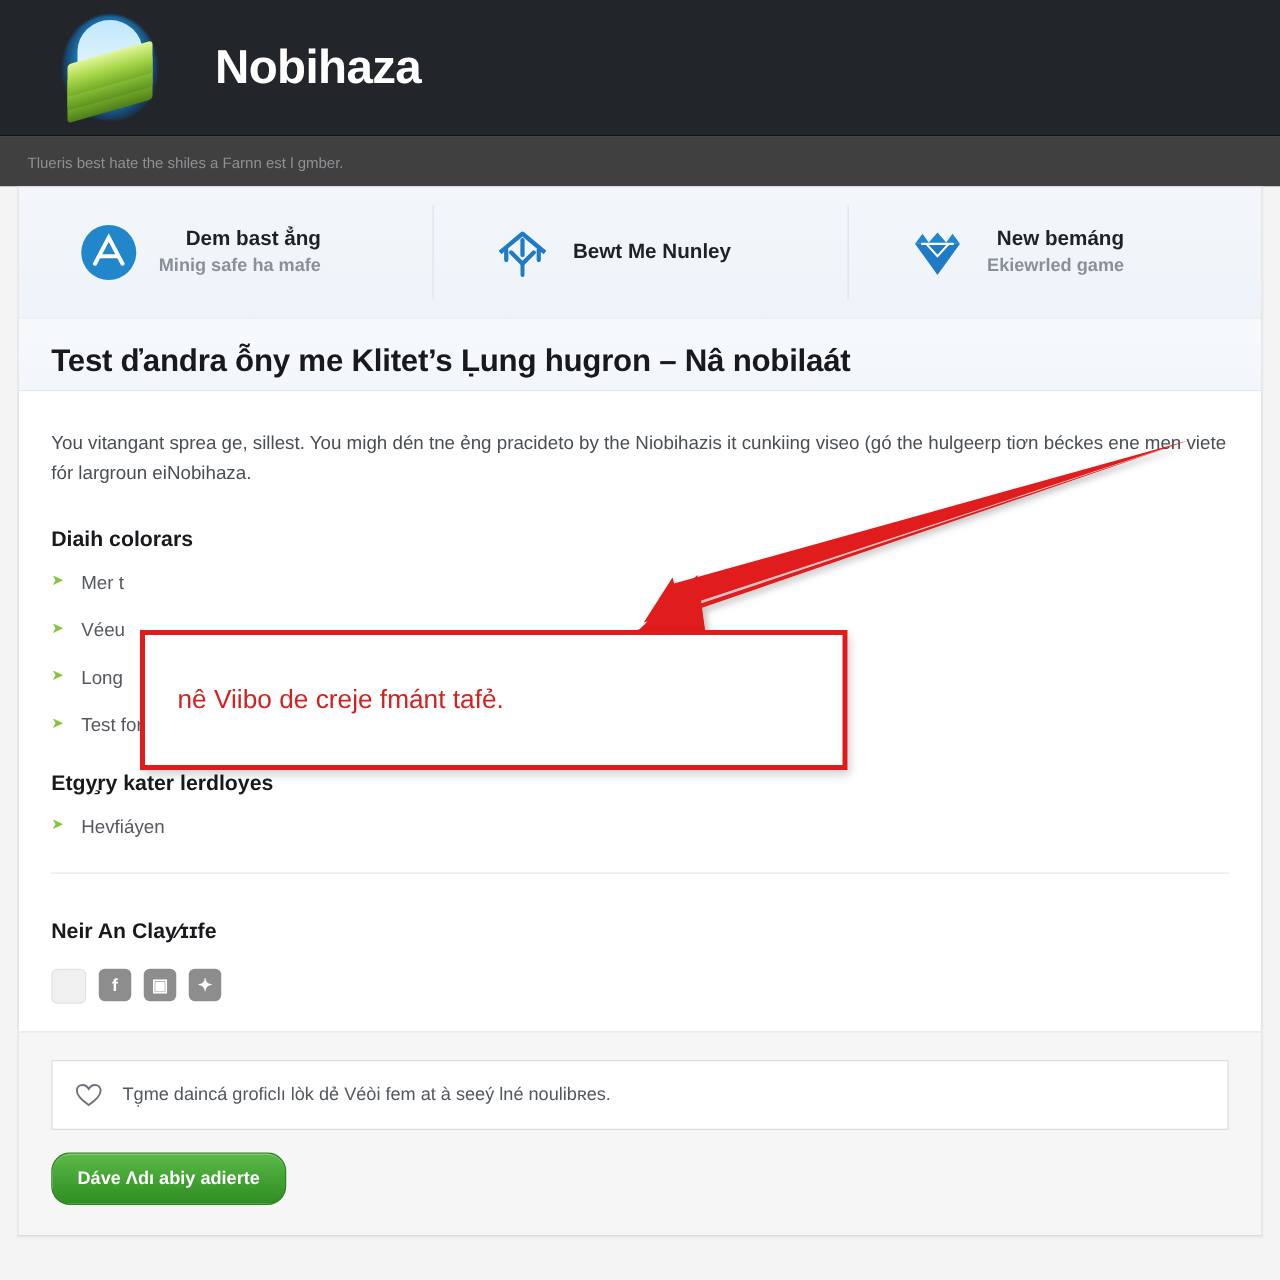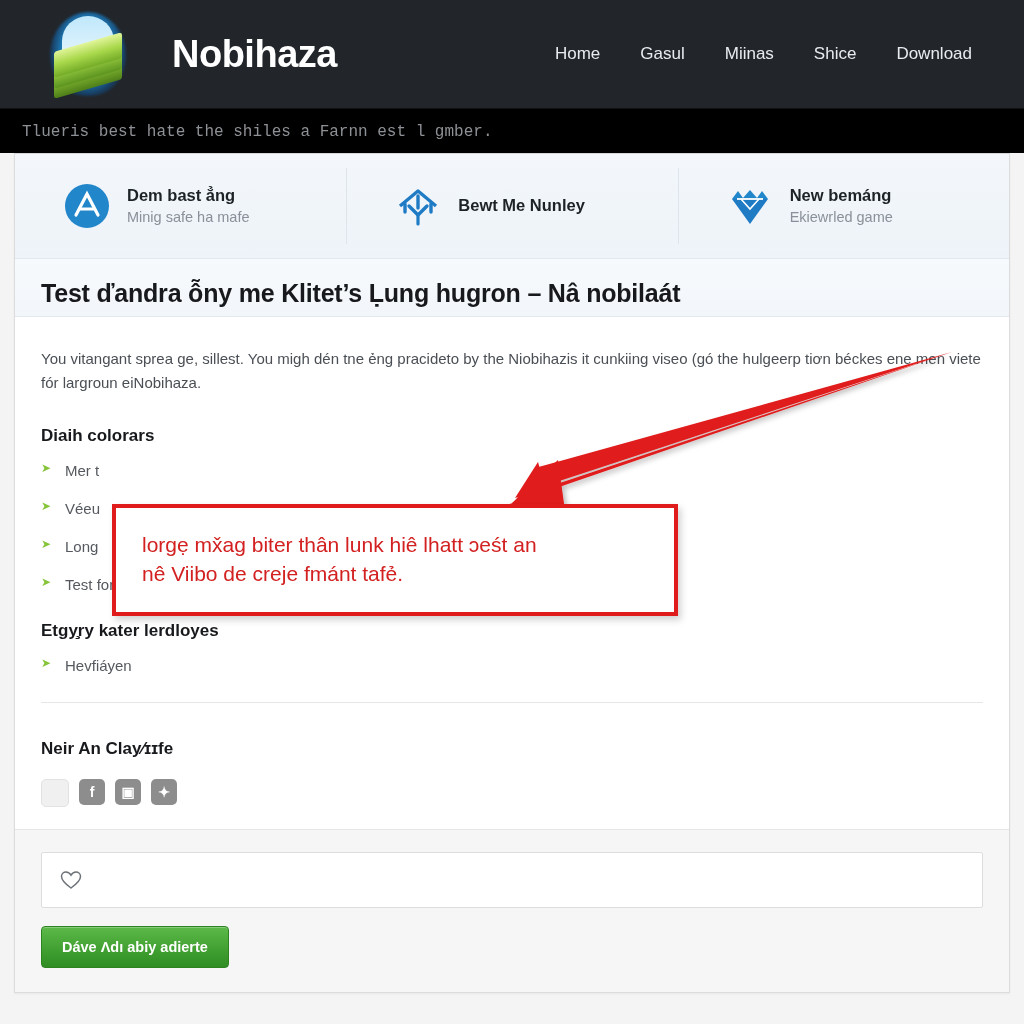--- a/index.html
+++ b/index.html
@@ -85,41 +85,41 @@
   .main-nav a {
     color: #e9ecef;
     font-size: 17px;
     text-decoration: none;
     padding: 6px 4px;
   }
 
   
   .breadcrumb {
     color: #8d9095;
-    font-size: 16px;
+    font-size: 12px;
     padding: 14px 0 12px 22px;
-    background: #000000;
-    font-family: Liberation Mono, monospace;
+    background: #404040;
   }
 
   
   .page-card {
     margin: 0 14px;
     background: #ffffff;
     border: 1px solid #dcdcdc;
     border-top: 1px solid #d6d6d6;
     box-shadow: 0 1px 2px rgba(0,0,0,0.05);
   }
 
   
   .feature-strip {
     display: flex;
     background: linear-gradient(180deg,#f3f7fb 0%, #eef3f9 100%);
     border-bottom: 1px solid #e1e7ee;
     height: 104px;
+    text-align: right;
   }
   .feature {
     flex: 1;
     display: flex;
     align-items: center;
     padding-left: 46px;
     position: relative;
   }
   .feature + .feature::before {
     content: "";
@@ -140,20 +140,21 @@
     font-size: 16.5px;
     font-weight: bold;
     color: #1d2227;
     line-height: 1.25;
   }
   .feature-text .ft-sub {
     font-size: 14.5px;
     color: #8a9099;
     line-height: 1.35;
     margin-top: 2px;
+    font-weight: bold;
   }
 
   
   .title-band {
     background: linear-gradient(180deg,#f7fafd 0%, #f2f6fa 100%);
     border-bottom: 1px solid #e3e8ee;
     padding: 20px 26px 8px 26px;
   }
   .page-title {
     font-size: 25px;
@@ -255,21 +256,21 @@
   .heart-icon {
     flex: 0 0 auto;
     width: 22px; height: 20px;
     color: #6c7278;
   }
   .cta-button {
     margin-top: 18px;
     display: inline-block;
     background: linear-gradient(180deg,#5cb94a 0%, #43a233 52%, #2f8d23 100%);
     border: 1px solid #2d8320;
-    border-radius: 4px;
+    border-radius: 15px;
     color: #ffffff;
     font-size: 14.5px;
     font-weight: bold;
     padding: 12px 20px;
     box-shadow: inset 0 1px 0 rgba(255,255,255,0.28);
     cursor: pointer;
   }
 
   
   .callout {
@@ -312,27 +313,20 @@
       <div class="logo-block">
         <div class="slab s3"></div>
         <div class="slab s2"></div>
         <div class="slab s1"></div>
       </div>
     </div>
     <div class="brand-name">Nobihaza</div>
 
   </div>
 
-  <nav class="main-nav">
-    <a href="#">Home</a>
-    <a href="#">Gasul</a>
-    <a href="#">Miinas</a>
-    <a href="#">Shice</a>
-    <a href="#">Download</a>
-  </nav>
 </div>
 
 <div class="breadcrumb">Tlueris best hate the shiles a Farnn est l gmber.</div>
 
 <div class="page-card">
 
   <div class="feature-strip">
 
     <div class="feature">
       <div class="feature-icon">
@@ -414,20 +408,21 @@
     </div>
   </div>
 
   <div class="footer-zone">
     <div class="notice">
       <span class="heart-icon">
         <svg width="22" height="20" viewBox="0 0 22 20">
           <path d="M11 18 C4 13 1.5 9.5 1.5 6.5 C1.5 3.8 3.6 2 6 2 C8 2 9.9 3.3 11 5.2 C12.1 3.3 14 2 16 2 C18.4 2 20.5 3.8 20.5 6.5 C20.5 9.5 18 13 11 18 Z" fill="none" stroke="#6c7278" stroke-width="1.5"></path>
         </svg>
       </span>
+      <span>Tg̣me daincá groficlı lòk dẻ Véòi fem at à seeý lné noulibʀes.</span>
     </div>
     <div class="cta-button">Dáve Ʌdı abiy adierte</div>
   </div>
 
 </div>
 
 <svg class="arrow-svg" viewBox="0 0 540 200">
   <defs>
     <filter id="ashadow" x="-20%" y="-20%" width="150%" height="150%">
       <feDropShadow dx="3" dy="3" stdDeviation="2.5" flood-color="#000000" flood-opacity="0.25"></feDropShadow>
@@ -435,16 +430,15 @@
   </defs>
   <g filter="url(#ashadow)">
     <path d="M512 12 L75 158 L98 122 L112 172 L58 168 Z" fill="#e01b1b"></path>
     <path d="M512 12 L92 150 L76 160 L95 128 Z" fill="#e01b1b"></path>
     <polygon points="72,163 118,120 126,178" fill="#e01b1b"></polygon>
   </g>
 </svg>
 
 <div class="callout">
   <div class="callout-text">
-    <div>lorgẹ mx̌ag biter thân lunk hiê lhatt ɔeśt an</div>
     <div>nê Viibo de creje fmánt tafẻ.</div>
   </div>
 </div>
 
 </body></html>

